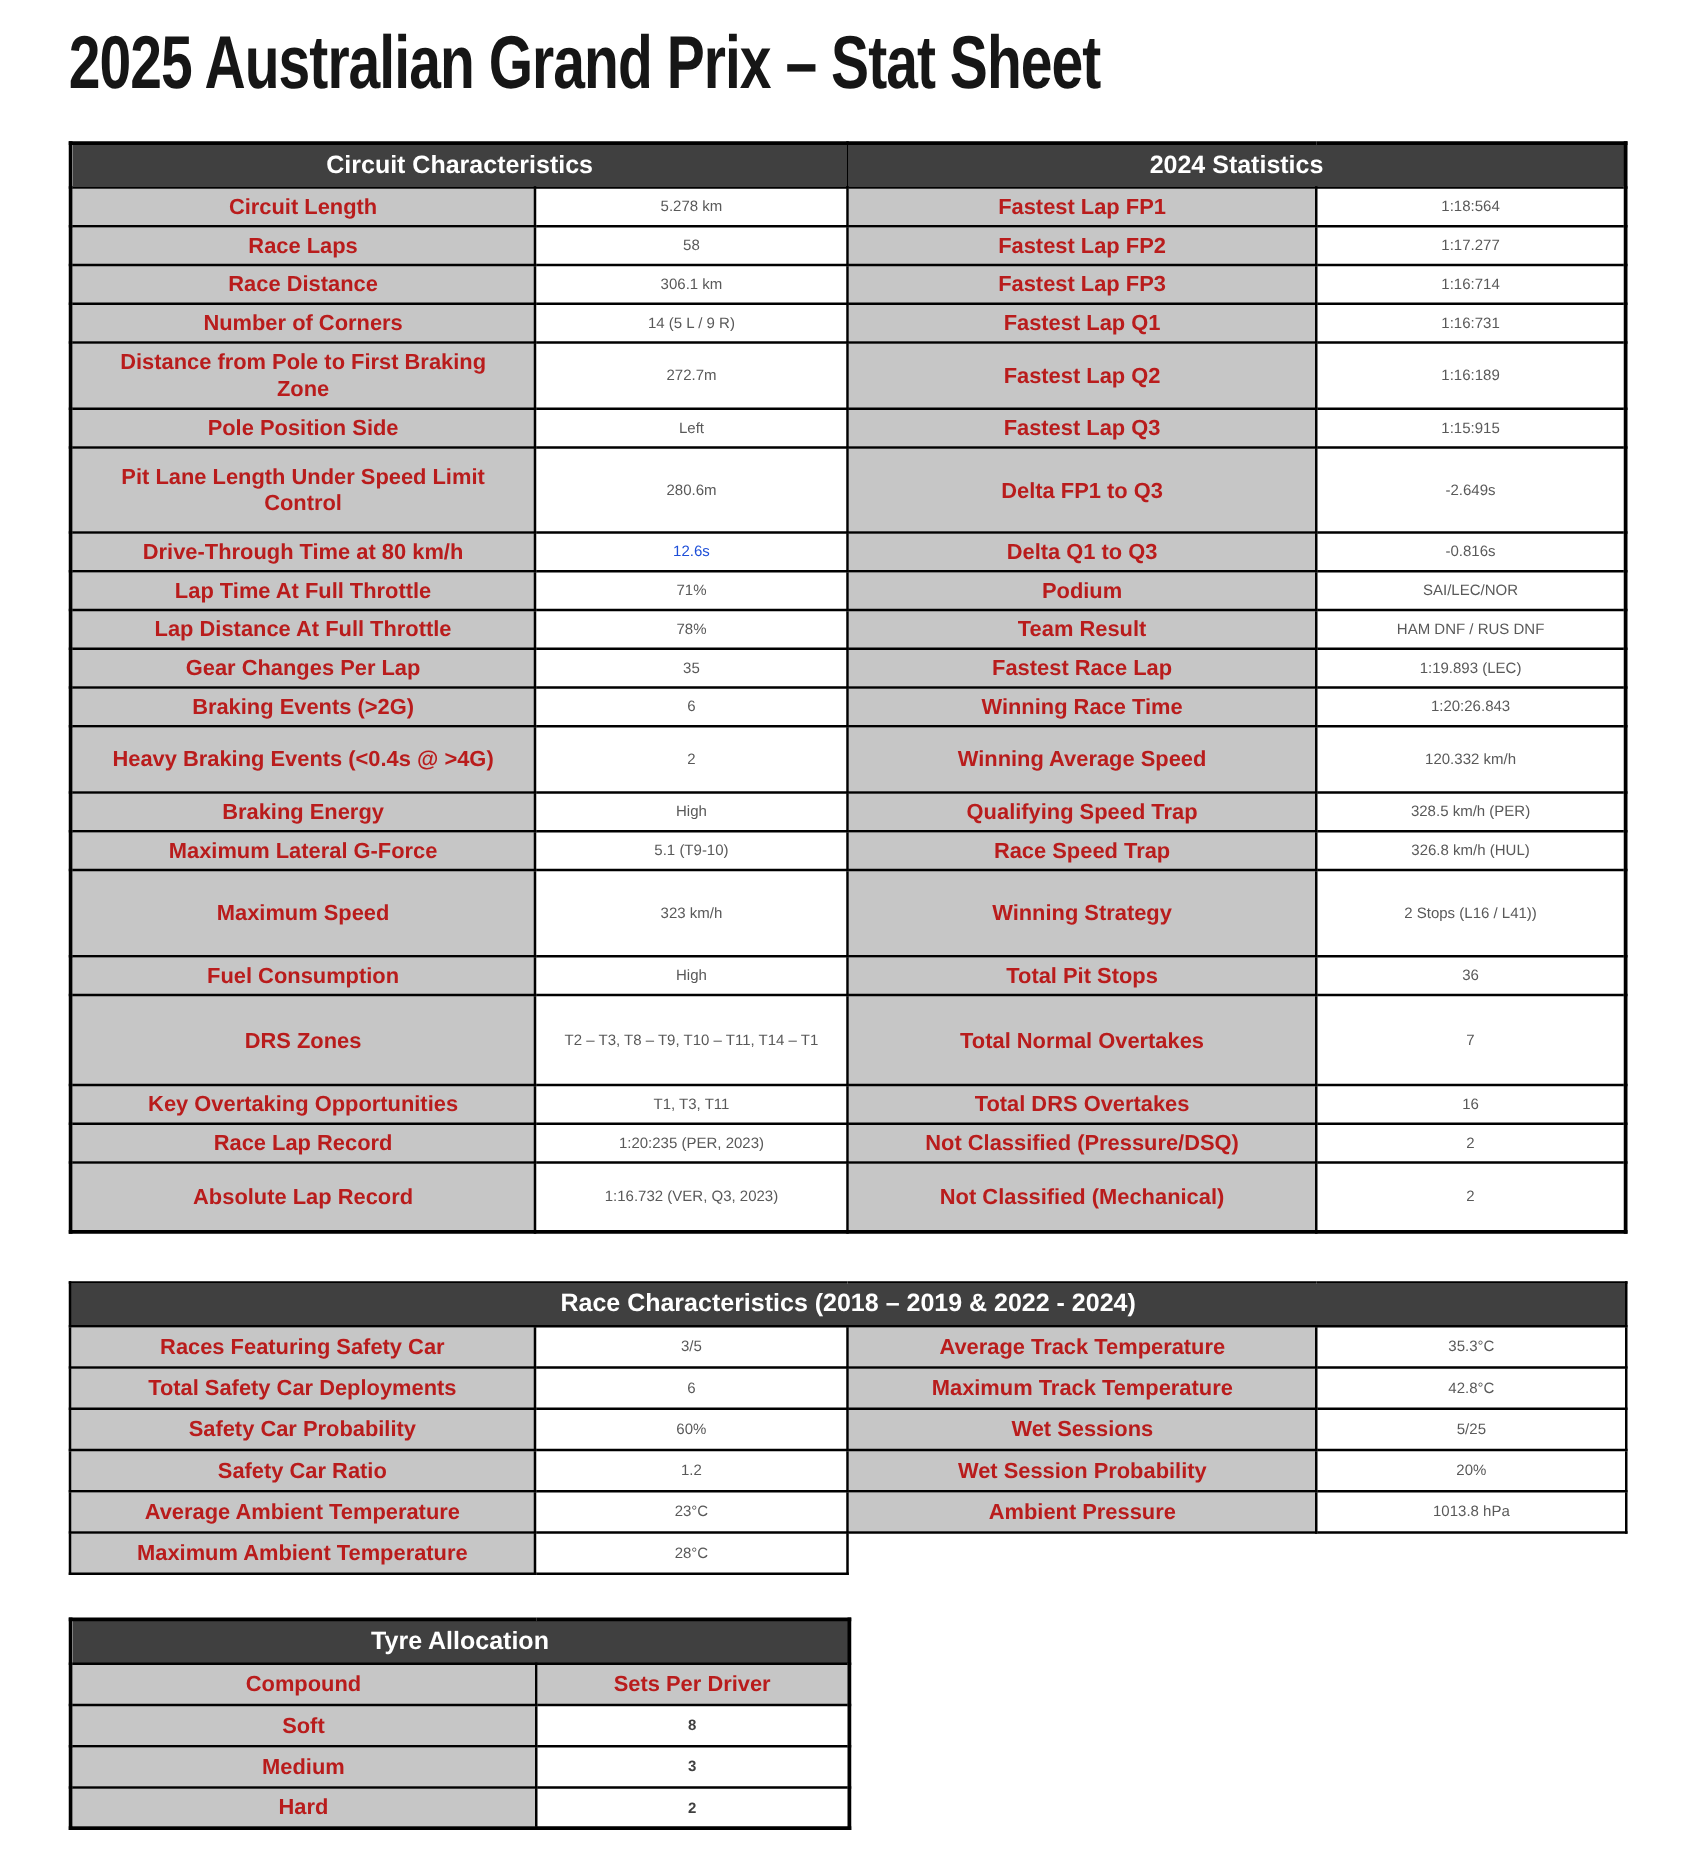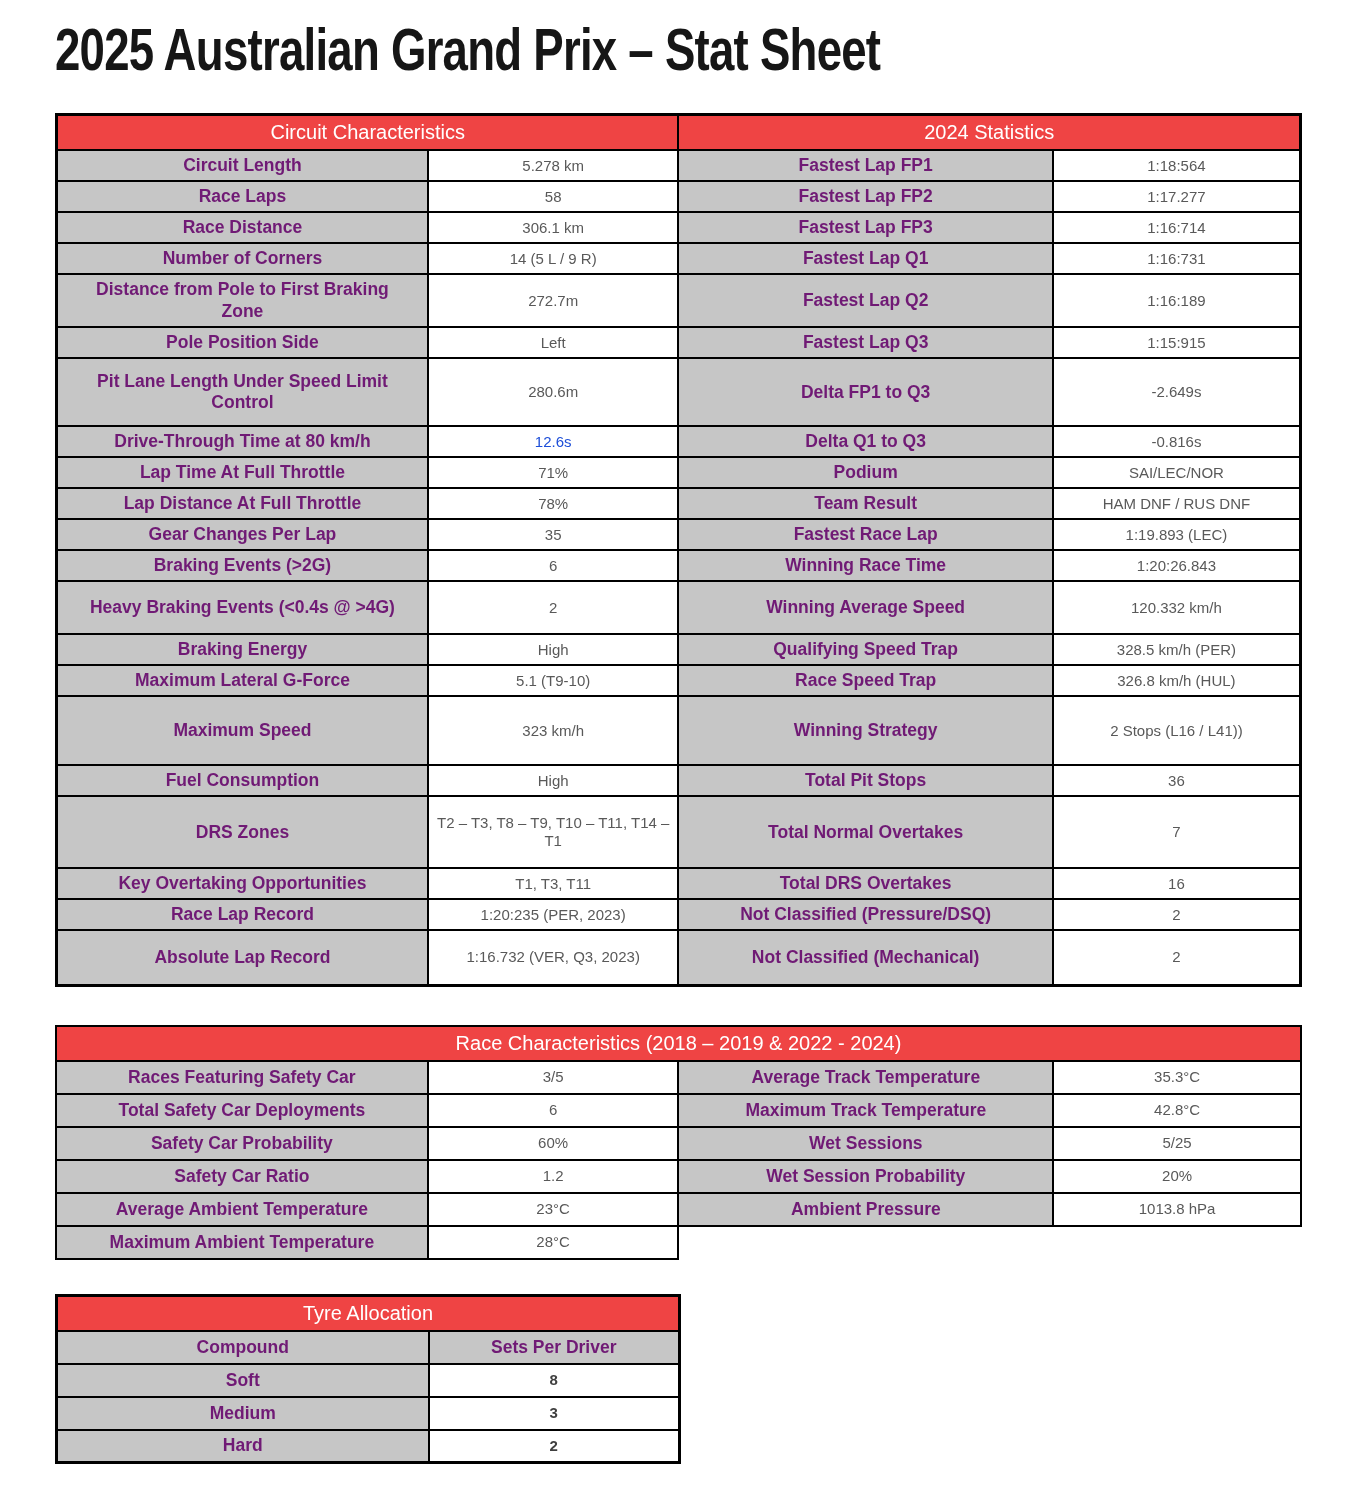--- a/index.html
+++ b/index.html
@@ -11,30 +11,30 @@
   h1.title {
     margin:0 0 30px 0; font-size:60px; font-weight:bold; color:#161616;
     white-space:nowrap; line-height:1.12;
     transform:scaleX(0.76); transform-origin:0 50%;
     letter-spacing:-1px;
   }
   table { border-collapse:collapse; table-layout:fixed; }
   table.outer { border:3px solid #000; }
   td, th { overflow:hidden; vertical-align:middle; text-align:center; }
   th.band {
-    background:#ef4444; color:#ffffff; font-size:20px; font-weight:normal;
+    background:#404040; color:#ffffff; font-size:20px; font-weight:bold;
     height:31px; border:2px solid #000; padding:1px 4px;
   }
   td.lbl {
-    background:#c6c6c6; color:#701a75; font-weight:bold;
+    background:#c6c6c6; color:#b91c1c; font-weight:bold;
     font-size:17.5px; line-height:1.22; border:2px solid #000; padding:2px 20px;
   }
   td.val {
     background:#ffffff; color:#595959;
-    font-size:15px; line-height:1.22; border:2px solid #000; padding:2px 8px;
+    font-size:12px; line-height:1.22; border:2px solid #000; padding:2px 8px;
   }
   td.val.emph { color:#1d4ed8; }
   td.val.bold { font-weight:bold; color:#3f3f3f; }
   td.blank { border:none; background:#ffffff; }
   tr { height:31px; }
   tr.h53 { height:53px; }
   tr.h68 { height:68px; }
   tr.h69 { height:69px;margin-top:20px; }
   tr.h83 { height:72px; }
   tr.h55 { height:55px; }

